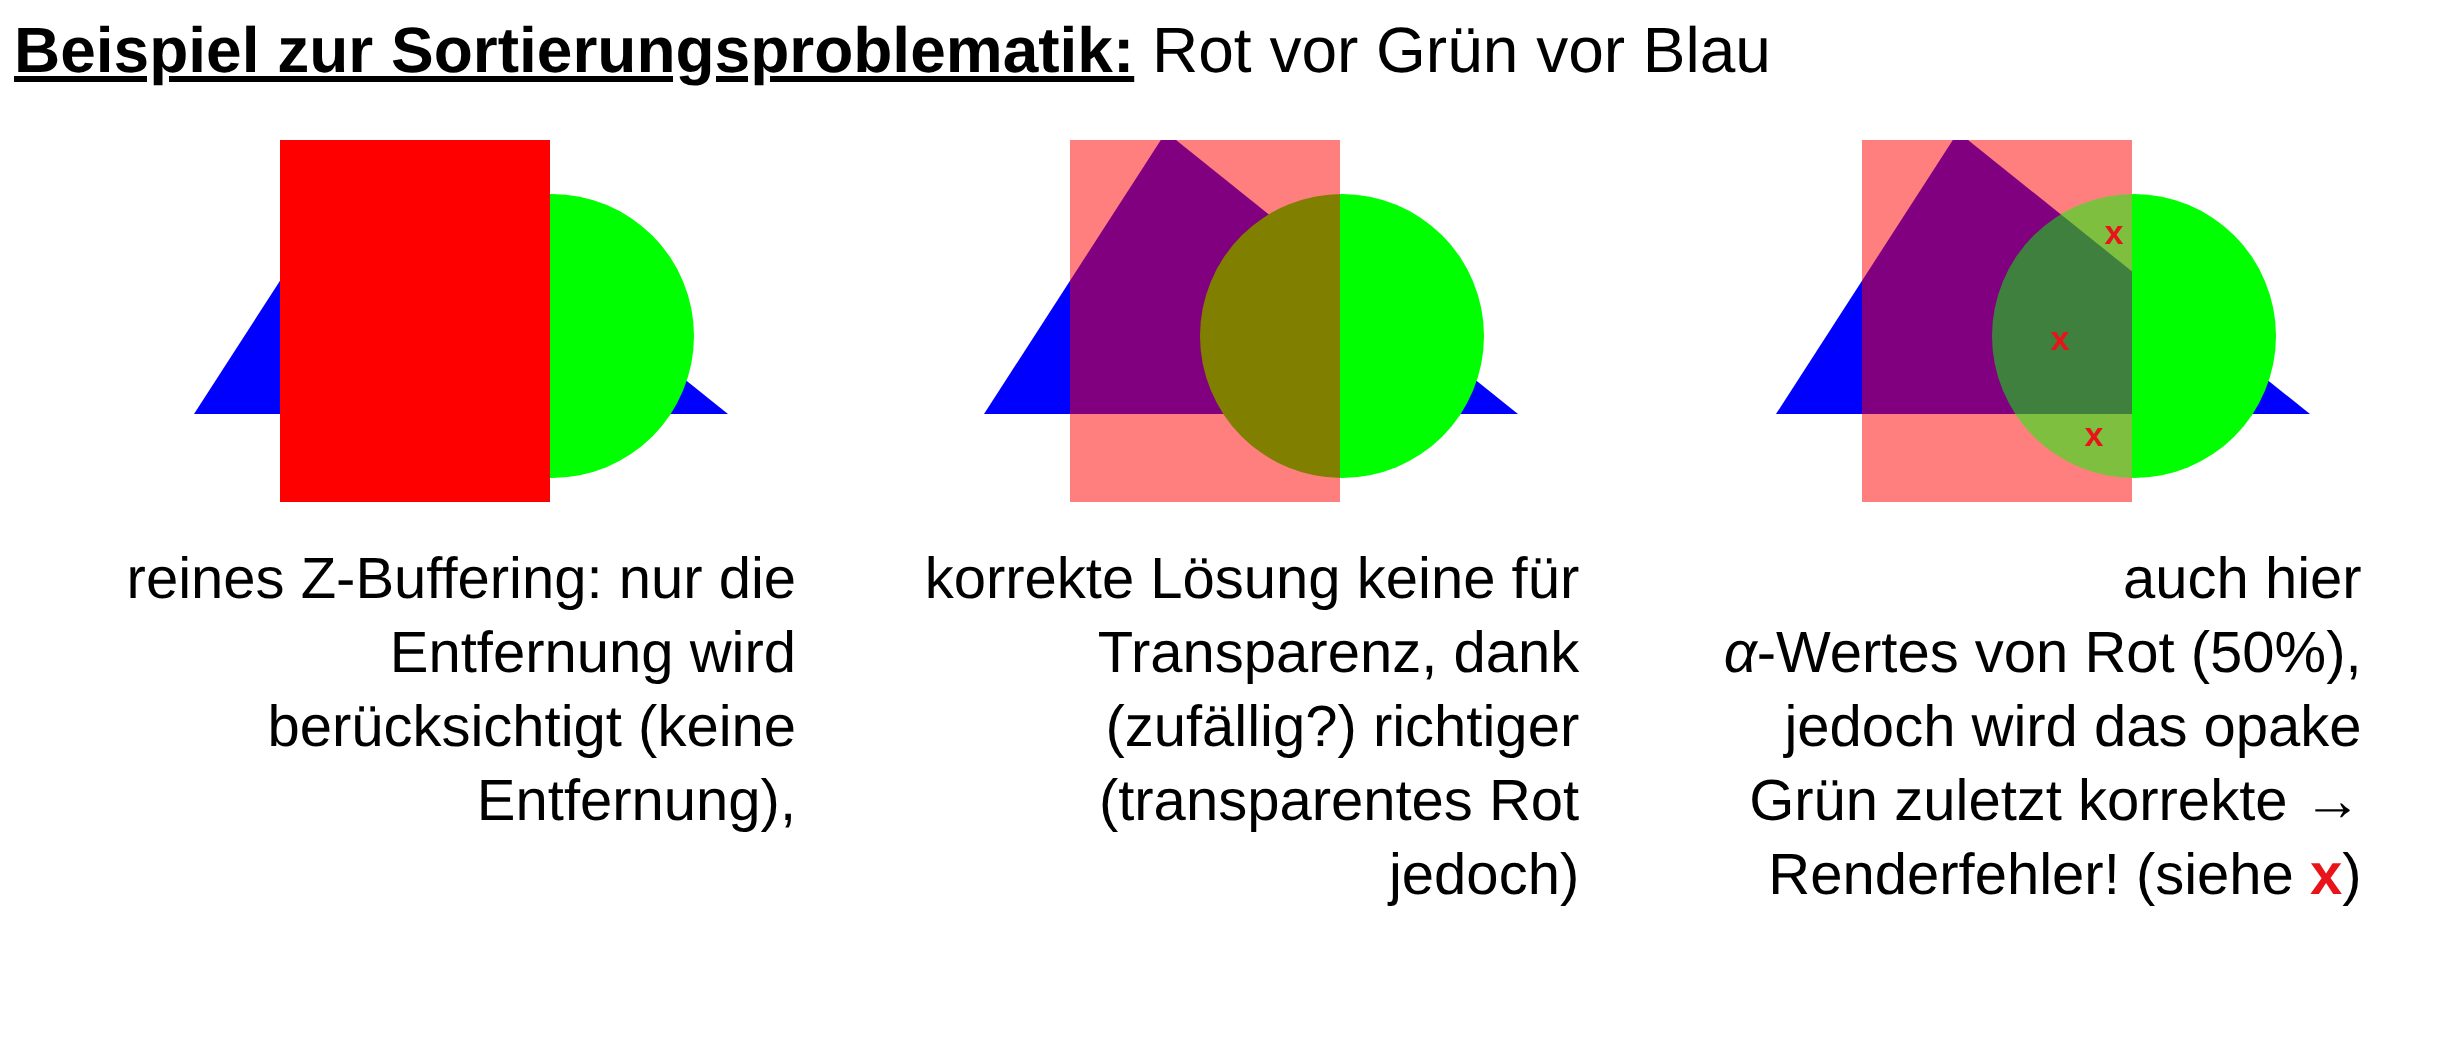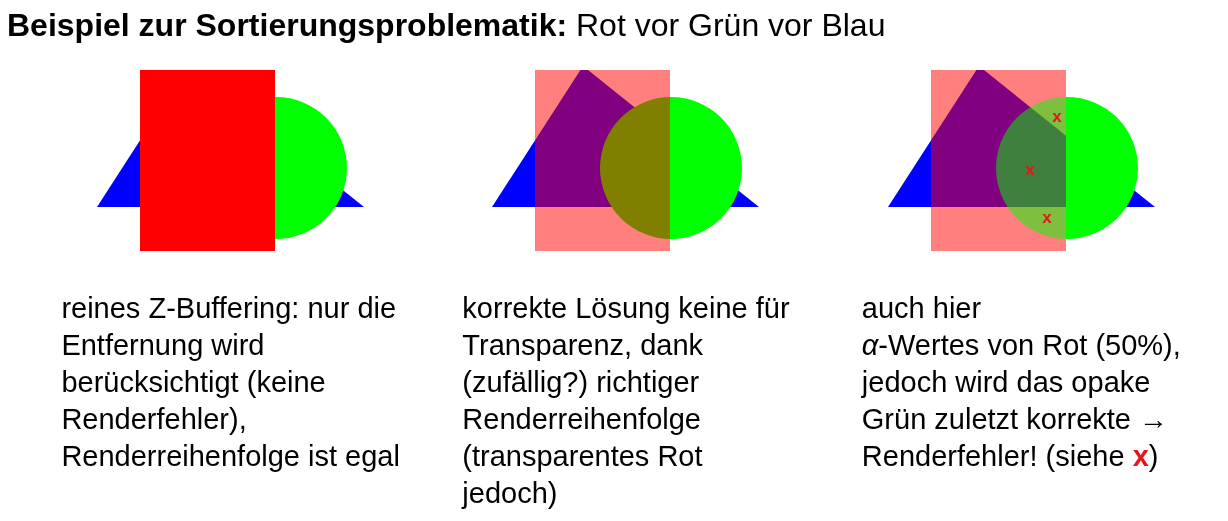--- a/index.html
+++ b/index.html
@@ -5,28 +5,28 @@
   html,body{margin:0;padding:0;}
   body{
     width:1228px;height:521px;position:relative;background:#ffffff;
     font-family:"Liberation Sans","DejaVu Sans",sans-serif;color:#000;
     overflow:hidden;
   }
   .title{
     position:absolute;left:7px;top:5px;margin:0;
     font-size:32px;line-height:40px;font-weight:400;white-space:pre;
   }
-  .title .bold{font-weight:700;}
+  .title .bold{font-weight:700;text-decoration:underline;}
   .columns{
     position:absolute;left:33px;top:70px;width:1186px;display:flex;
   }
   .col{flex:1 1 0;display:flex;flex-direction:column;align-items:center;}
   svg.fig{width:267px;height:181px;display:block;overflow:hidden;}
   .caption{
-    margin:39px 0 0;font-size:29px;line-height:37px;text-align:left;
+    margin:21px 0 0;font-size:29px;line-height:37px;text-align:right;
   }
   .cap-line{display:block;white-space:pre;}
   .alpha{font-style:italic;}
   .xred{font-weight:700;}
   .xmark{
     font-family:"Liberation Sans","DejaVu Sans",sans-serif;
     font-size:17px;font-weight:700;
   }
 </style>
 </head>
@@ -41,36 +41,34 @@
     <section class="col">
       <svg class="fig" viewBox="0 0 267 181">
         <polygon points="0,137 91,-4 267,137" fill="#0000ff"></polygon>
         <circle cx="179" cy="98" r="71" fill="#00ff00"></circle>
         <rect x="43" y="0" width="135" height="181" fill="#ff0000"></rect>
       </svg>
       <p class="caption">
         <span class="cap-line">reines Z-Buffering: nur die</span>
         <span class="cap-line">Entfernung wird</span>
         <span class="cap-line">berücksichtigt (keine</span>
-        <span class="cap-line">Renderfehler),</span>
-        <span class="cap-line">Renderreihenfolge ist egal</span>
+        <span class="cap-line">Entfernung),</span>
       </p>
     </section>
 
     <section class="col">
       <svg class="fig" viewBox="0 0 267 181">
         <polygon points="0,137 91,-4 267,137" fill="#0000ff"></polygon>
         <circle cx="179" cy="98" r="71" fill="#00ff00"></circle>
         <rect x="43" y="0" width="135" height="181" fill-opacity="0.5" fill="#ff0000"></rect>
       </svg>
       <p class="caption">
         <span class="cap-line">korrekte Lösung keine für</span>
         <span class="cap-line">Transparenz, dank</span>
         <span class="cap-line">(zufällig?) richtiger</span>
-        <span class="cap-line">Renderreihenfolge</span>
         <span class="cap-line">(transparentes Rot</span>
         <span class="cap-line">jedoch)</span>
       </p>
     </section>
 
     <section class="col">
       <svg class="fig" viewBox="0 0 267 181">
         <defs>
           <clipPath id="rect-clip-3">
             <rect x="43" y="0" width="135" height="181"></rect>

